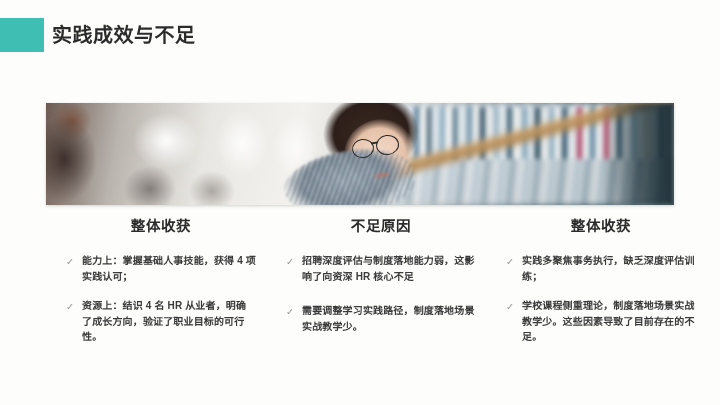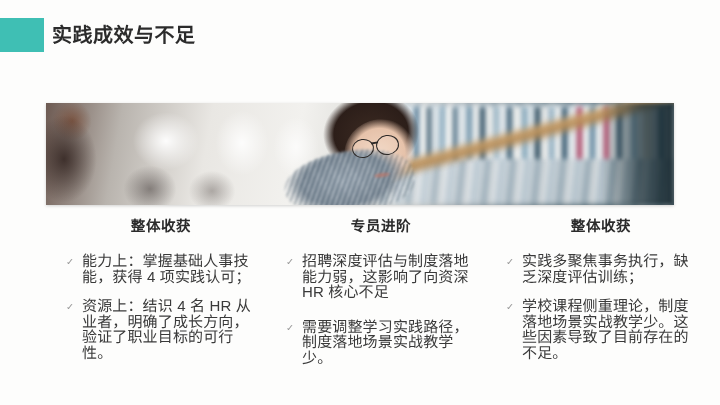--- a/index.html
+++ b/index.html
@@ -233,24 +233,24 @@
   .check-icon {
     flex: none;
     width: 11px;
     margin-right: 5px;
     margin-top: 1px;
     color: #9a9a9a;
     font-size: 9.5px;
     line-height: 15px;
   }
   .bullet-text {
-    font-size: 15px;
+    font-size: 10px;
     line-height: 15.5px;
     color: #3a3a3a;
-    font-weight: 400;
+    font-weight: 700;
     letter-spacing: 0.15px;
     text-align: left;
   }
   
   .col-2 .bullet { margin-bottom: 19px; }
 </style>
 </head>
 <body>
 
 <div class="slide">
@@ -327,21 +327,21 @@
           <span class="bullet-text">能力上：掌握基础人事技能，获得 4 项实践认可；</span>
         </li>
         <li class="bullet">
           <span class="check-icon">✓</span>
           <span class="bullet-text">资源上：结识 4 名 HR 从业者，明确了成长方向，验证了职业目标的可行性。</span>
         </li>
       </ul>
     </div>
 
     <div class="col col-2">
-      <div class="col-title">专员进阶</div>
+      <div class="col-title">不足原因</div>
       <ul class="bullets">
         <li class="bullet">
           <span class="check-icon">✓</span>
           <span class="bullet-text">招聘深度评估与制度落地能力弱，这影响了向资深 HR 核心不足</span>
         </li>
         <li class="bullet">
           <span class="check-icon">✓</span>
           <span class="bullet-text">需要调整学习实践路径，制度落地场景实战教学少。</span>
         </li>
       </ul>

